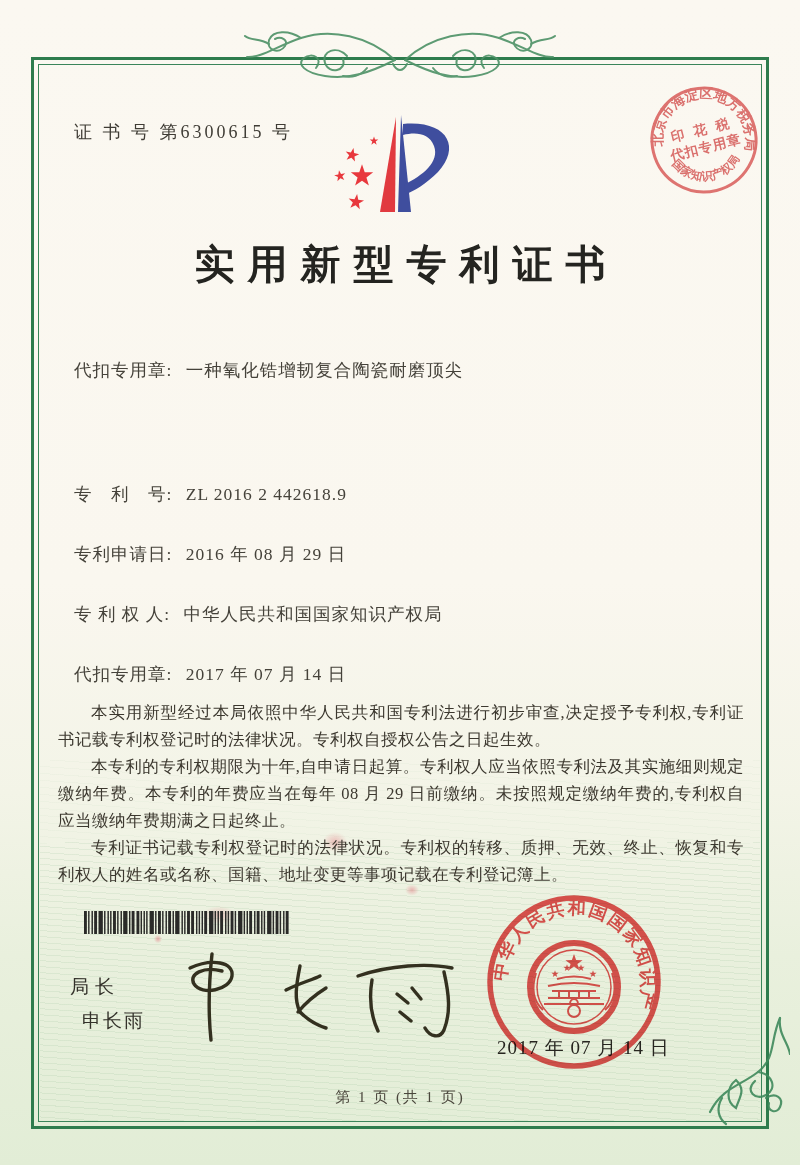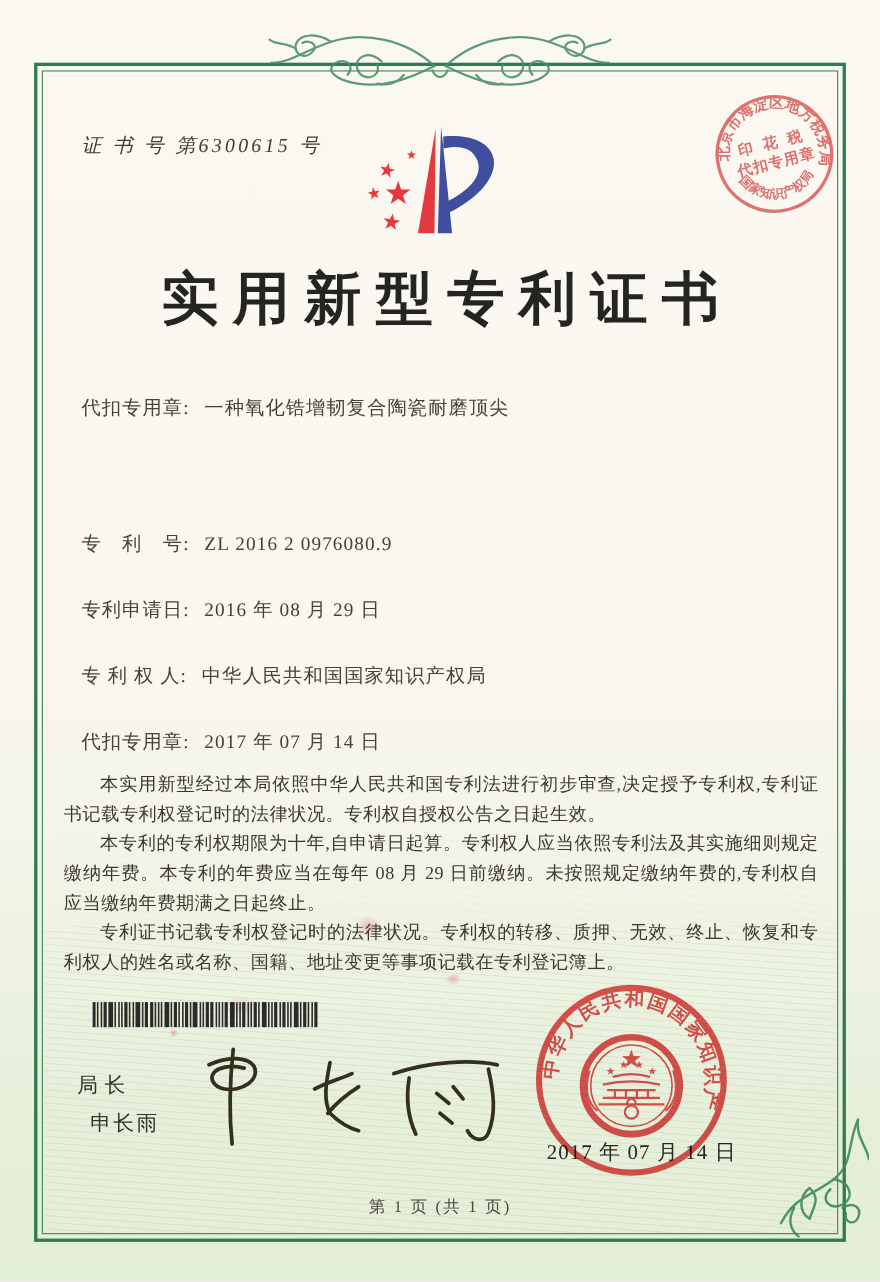--- a/index.html
+++ b/index.html
@@ -12,22 +12,22 @@
   
   .frame-outer{left:31px;top:57px;right:31px;bottom:36px;border:3px solid #2e7c4d;}
   .frame-inner{left:38px;top:64px;right:38px;bottom:43px;border:1px solid #3a855a;}
   
   .waves{left:40px;right:40px;top:842px;height:280px;
     background:repeating-linear-gradient(184deg,rgba(118,172,124,0.13) 0px,rgba(118,172,124,0.13) 1px,rgba(0,0,0,0) 1px,rgba(0,0,0,0) 6px);
   }
   .waves2{left:40px;right:40px;top:760px;height:84px;opacity:.45;
     background:repeating-linear-gradient(184deg,rgba(118,172,124,0.10) 0px,rgba(118,172,124,0.10) 1px,rgba(0,0,0,0) 1px,rgba(0,0,0,0) 7px);
   }
-  .cert-number{left:74px;top:120px;font-size:18px;color:#3f3c35;letter-spacing:3px;font-style:italic;}
-  .title{left:0;top:237px;width:100%;text-align:center;font-size:52px;font-weight:600;color:#242420;letter-spacing:13px;text-indent:13px;}
+  .cert-number{left:74px;top:120px;font-size:18px;color:#3f3c35;letter-spacing:3px;}
+  .title{left:0;top:237px;width:100%;text-align:center;font-size:40px;font-weight:600;color:#242420;letter-spacing:13px;text-indent:13px;}
   .field-row{left:74px;width:650px;font-size:17.5px;color:#45423a;letter-spacing:1px;white-space:nowrap;}
   .field-label{margin-right:8px;}
   .paras{left:58px;width:686px;top:699px;}
   .paras p{margin:0;font-size:16.5px;line-height:27px;color:#3c382f;text-align:justify;text-indent:2em;letter-spacing:0.5px;}
   .director-title{left:70px;top:974px;font-size:19px;color:#33312a;letter-spacing:6px;}
   .director-name{left:82px;top:1008px;font-size:19px;color:#33312a;letter-spacing:2px;}
   .issue-date{left:497px;top:1035px;font-size:19px;color:#26251f;letter-spacing:1px;z-index:2;}
   .footer{left:0;top:1088px;width:100%;text-align:center;font-size:15px;color:#4a463c;letter-spacing:2px;}
   .seal-svg{left:482px;top:890px;z-index:3;mix-blend-mode:multiply;}
   .taxstamp-svg{left:628px;top:64px;transform:rotate(-14deg);mix-blend-mode:multiply;}
@@ -118,21 +118,21 @@
   </svg>
 
   <div class="abs title">实用新型专利证书</div>
 
   <div class="abs field-row" style="top:358px;">
     <span class="field-label">代扣专用章:</span>
     <span>一种氧化锆增韧复合陶瓷耐磨顶尖</span>
   </div>
   <div class="abs field-row" style="top:482px;">
     <span class="field-label">专　利　号:</span>
-    <span>ZL 2016 2 0976080.9</span>
+    <span>ZL 2016 2 442618.9</span>
   </div>
   <div class="abs field-row" style="top:542px;">
     <span class="field-label">专利申请日:</span>
     <span>2016 年 08 月 29 日</span>
   </div>
   <div class="abs field-row" style="top:602px;">
     <span class="field-label">专 利 权 人:</span>
     <span>中华人民共和国国家知识产权局</span>
   </div>
   <div class="abs field-row" style="top:662px;">

